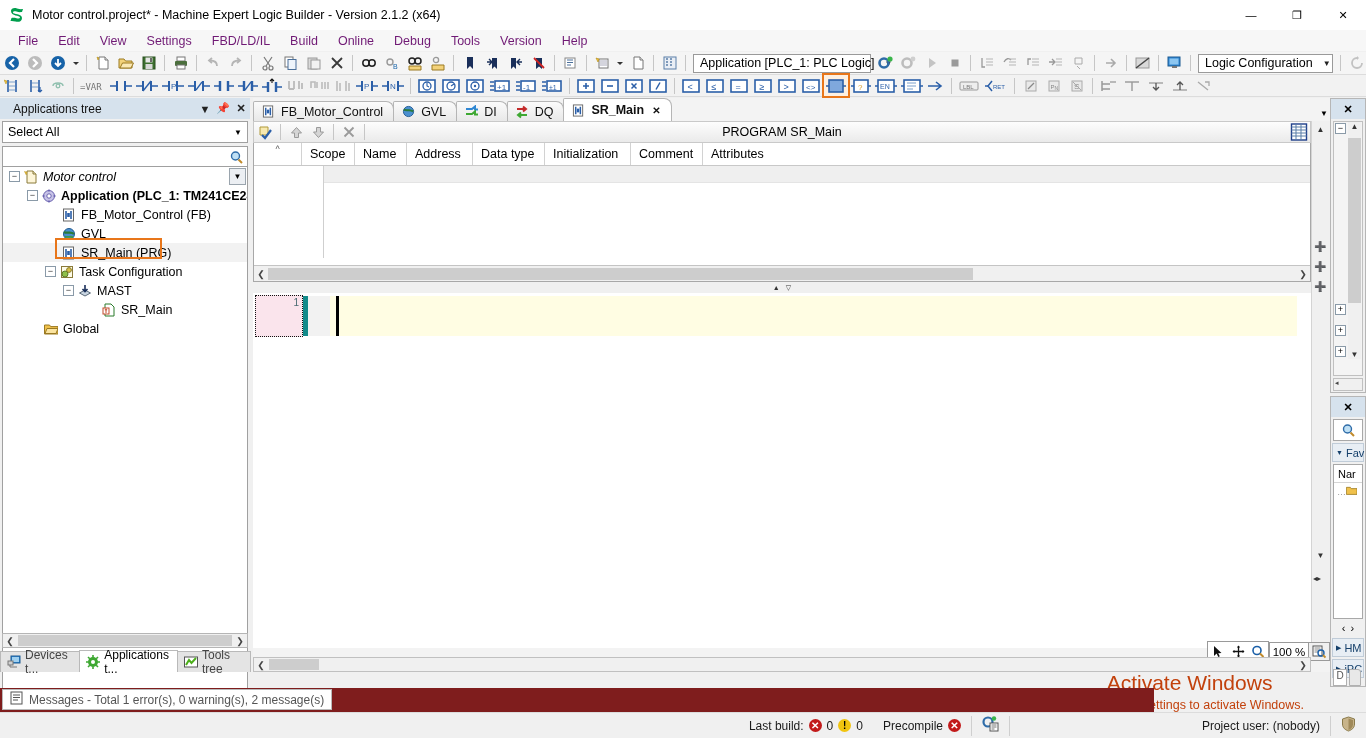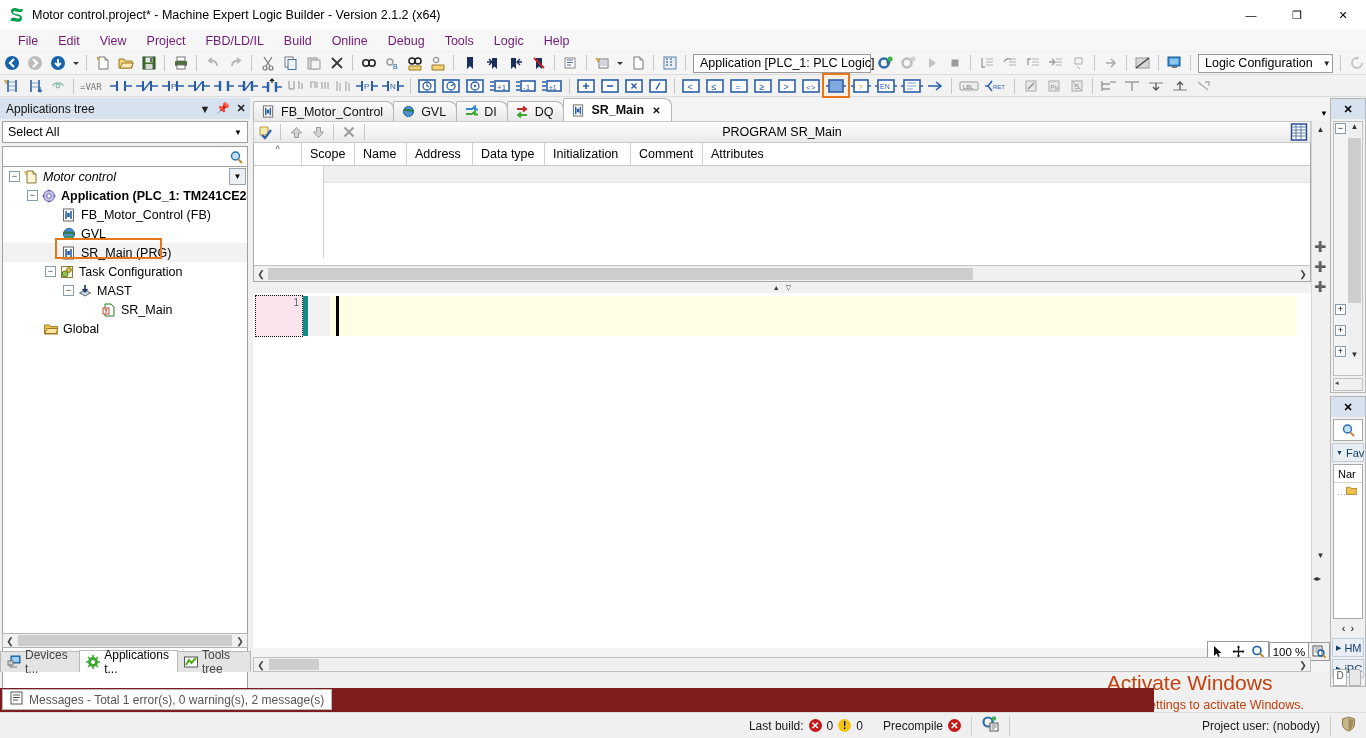--- a/index.html
+++ b/index.html
@@ -54,21 +54,21 @@
     display: flex; align-items: center; padding: 0 2px 0 6px;
     font-size: 12.5px; margin: 0 3px; flex: none;
   }
   .combo .cap { white-space: nowrap; }
   .combo .arrow { margin-left: 10px; margin-right: 4px; font-size: 8px; color: #222; }
 
   
   .leftpanel { position: absolute; left: 0; top: 98px; width: 250px; height: 574px;
     background: #f0f0f0; }
   .panel-head { height: 21px; background: #d6e2ed; display: flex; align-items: center;
-    padding-left: 6px; font-size: 12px; color: #111; }
+    padding-left: 13px; font-size: 12px; color: #111; }
   .panel-head .tools { margin-left: auto; display: flex; align-items: center; }
   .panel-head .tools span { width: 18px; text-align: center; font-size: 11px; color:#222; }
   .select-all { height: 22px; margin: 2px 2px 0 2px; background: #fff;
     border: 1px solid #a0a0a0; display: flex; align-items: center;
     padding-left: 5px; font-size: 12.5px; }
   .select-all .arrow { margin-left: auto; margin-right: 5px; font-size: 8px; }
   .search-row { height: 23px; margin: 3px 2px 0 2px; background: #fff;
     border: 1px solid #a0a0a0; display: flex; align-items: center; }
   .search-row input { flex: 1; border: 0; outline: 0; font-size: 12px;
     font-family: "Liberation Sans", sans-serif; padding-left: 4px; }
@@ -228,27 +228,27 @@
       <div class="win-btn">—</div>
       <div class="win-btn">❐</div>
       <div class="win-btn close">✕</div>
     </div>
   </div>
 
   <div class="menubar">
     <div class="menu-item">File</div>
     <div class="menu-item">Edit</div>
     <div class="menu-item">View</div>
-    <div class="menu-item">Project</div>
+    <div class="menu-item">Settings</div>
     <div class="menu-item">FBD/LD/IL</div>
     <div class="menu-item">Build</div>
     <div class="menu-item">Online</div>
     <div class="menu-item">Debug</div>
     <div class="menu-item">Tools</div>
-    <div class="menu-item">Logic</div>
+    <div class="menu-item">Version</div>
     <div class="menu-item">Help</div>
   </div>
 
   <div class="toolbar row1">
     <div class="tb-btn">
       <svg width="16" height="16" viewBox="0 0 16 16">
           <circle cx="8" cy="8" r="7" fill="#1763a8"></circle>
           <path d="M10 4 L6 8 L10 12" stroke="#fff" stroke-width="2.2" fill="none"></path>
         </svg>
     </div>

